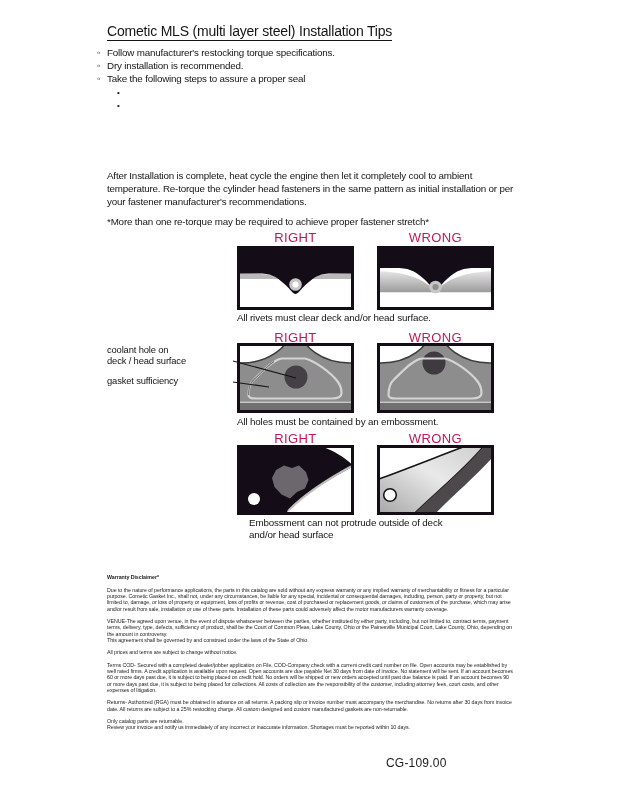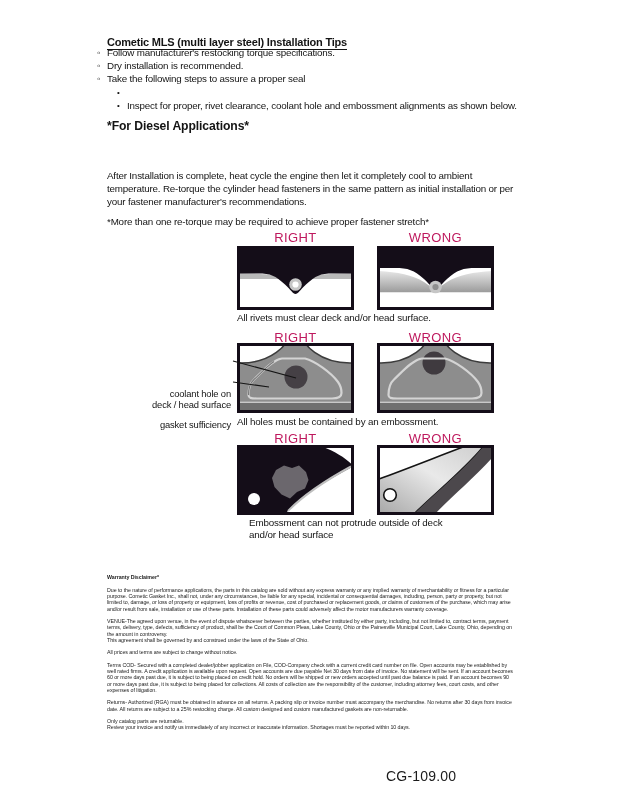--- a/index.html
+++ b/index.html
@@ -4,44 +4,44 @@
 <style>
   html,body { margin:0; padding:0; background:#ffffff; }
   .sheet {
     position:relative; width:618px; height:800px; background:#ffffff;
     font-family:"Liberation Sans","DejaVu Sans",sans-serif; color:#141414;
     overflow:hidden;
   }
   .abs { position:absolute; }
 
   .title {
-    left:107px; top:23px; font-size:11px; font-weight:bold; letter-spacing:-0.2px;margin-top:13px;
+    left:107px; top:23px; font-size:14px; font-weight:normal; letter-spacing:-0.2px;
   }
   .title span { display:inline-block; border-bottom:1.6px solid #141414; padding-bottom:1px; }
 
   .bullets { left:97px; top:46px; width:520px; font-size:9.8px; letter-spacing:-0.18px; }
   .bline { display:flex; line-height:13.2px; }
   .bglyph { width:10px; flex:0 0 10px; text-align:left; }
   .bline.sub { margin-left:20px; }
   .bglyph.small { font-size:8px; }
 
   .h2 { font-size:12.2px; font-weight:bold; letter-spacing:-0.1px; }
   .para { width:410px; font-size:9.8px; line-height:13.2px; letter-spacing:-0.18px; }
 
   .dlabel { width:117px; text-align:center; font-size:13px; letter-spacing:0.4px; color:#be185d; }
   .dcap { font-size:9.8px; letter-spacing:-0.15px; line-height:12px; }
 
-  .ann { width:124px; text-align:right; font-size:9.4px; line-height:11.4px; letter-spacing:-0.15px;margin-top:44px; }
+  .ann { width:124px; text-align:left; font-size:9.4px; line-height:11.4px; letter-spacing:-0.15px; }
 
   .fine { width:407px; font-size:5.3px; line-height:6.35px; letter-spacing:-0.06px; color:#1c1c1c; }
   .fine .fp { margin:0 0 6px 0; }
   .fine .fp.tight { margin-bottom:0; }
   .fine .fh { font-weight:bold; margin-bottom:6.3px; }
 
-  .pagenum { font-size:14px; letter-spacing:0.2px; color:#1b1b1b;margin-top:12px; }
+  .pagenum { font-size:12px; letter-spacing:0.2px; color:#1b1b1b; }
 
   svg { display:block; }
 </style>
 </head>
 <body>
 
 <div class="sheet">
 
   <div class="abs title">
     <span>Cometic MLS (multi layer steel) Installation Tips</span>
@@ -58,25 +58,23 @@
     </div>
     <div class="bline">
       <span class="bglyph">◦</span>
       <span>Take the following steps to assure a proper seal</span>
     </div>
     <div class="bline sub">
       <span class="bglyph small">•</span>
     </div>
     <div class="bline sub">
       <span class="bglyph small">•</span>
-      <span>Inspect for proper, rivet clearance, coolant hole and embossment alignments as shown below.</span>
-    </div>
-  </div>
-
-  <div class="abs h2" style="left:107px; top:119px;">*For Diesel Applications*</div>
+    </div>
+  </div>
+
   <div class="abs para" style="left:107px; top:169px;">After Installation is complete, heat cycle the engine then let it completely cool to ambient temperature. Re-torque the cylinder head fasteners in the same pattern as initial installation or per your fastener manufacturer's recommendations.</div>
   <div class="abs para" style="left:107px; top:215px;">*More than one re-torque may be required to achieve proper fastener stretch*</div>
 
   <div class="abs dlabel" style="left:237px; top:230px;">RIGHT</div>
   <div class="abs dlabel" style="left:377px; top:230px;">WRONG</div>
 
   <div class="abs" style="left:237px; top:246px;">
     <svg width="117" height="64" viewBox="0 0 117 64">
       <rect x="1.5" y="1.5" width="114" height="61" fill="#ffffff" stroke="#140d18" stroke-width="3"></rect>
       <polygon points="2,27 44,29 44,33 2,33" fill="#b9b9b9"></polygon>

